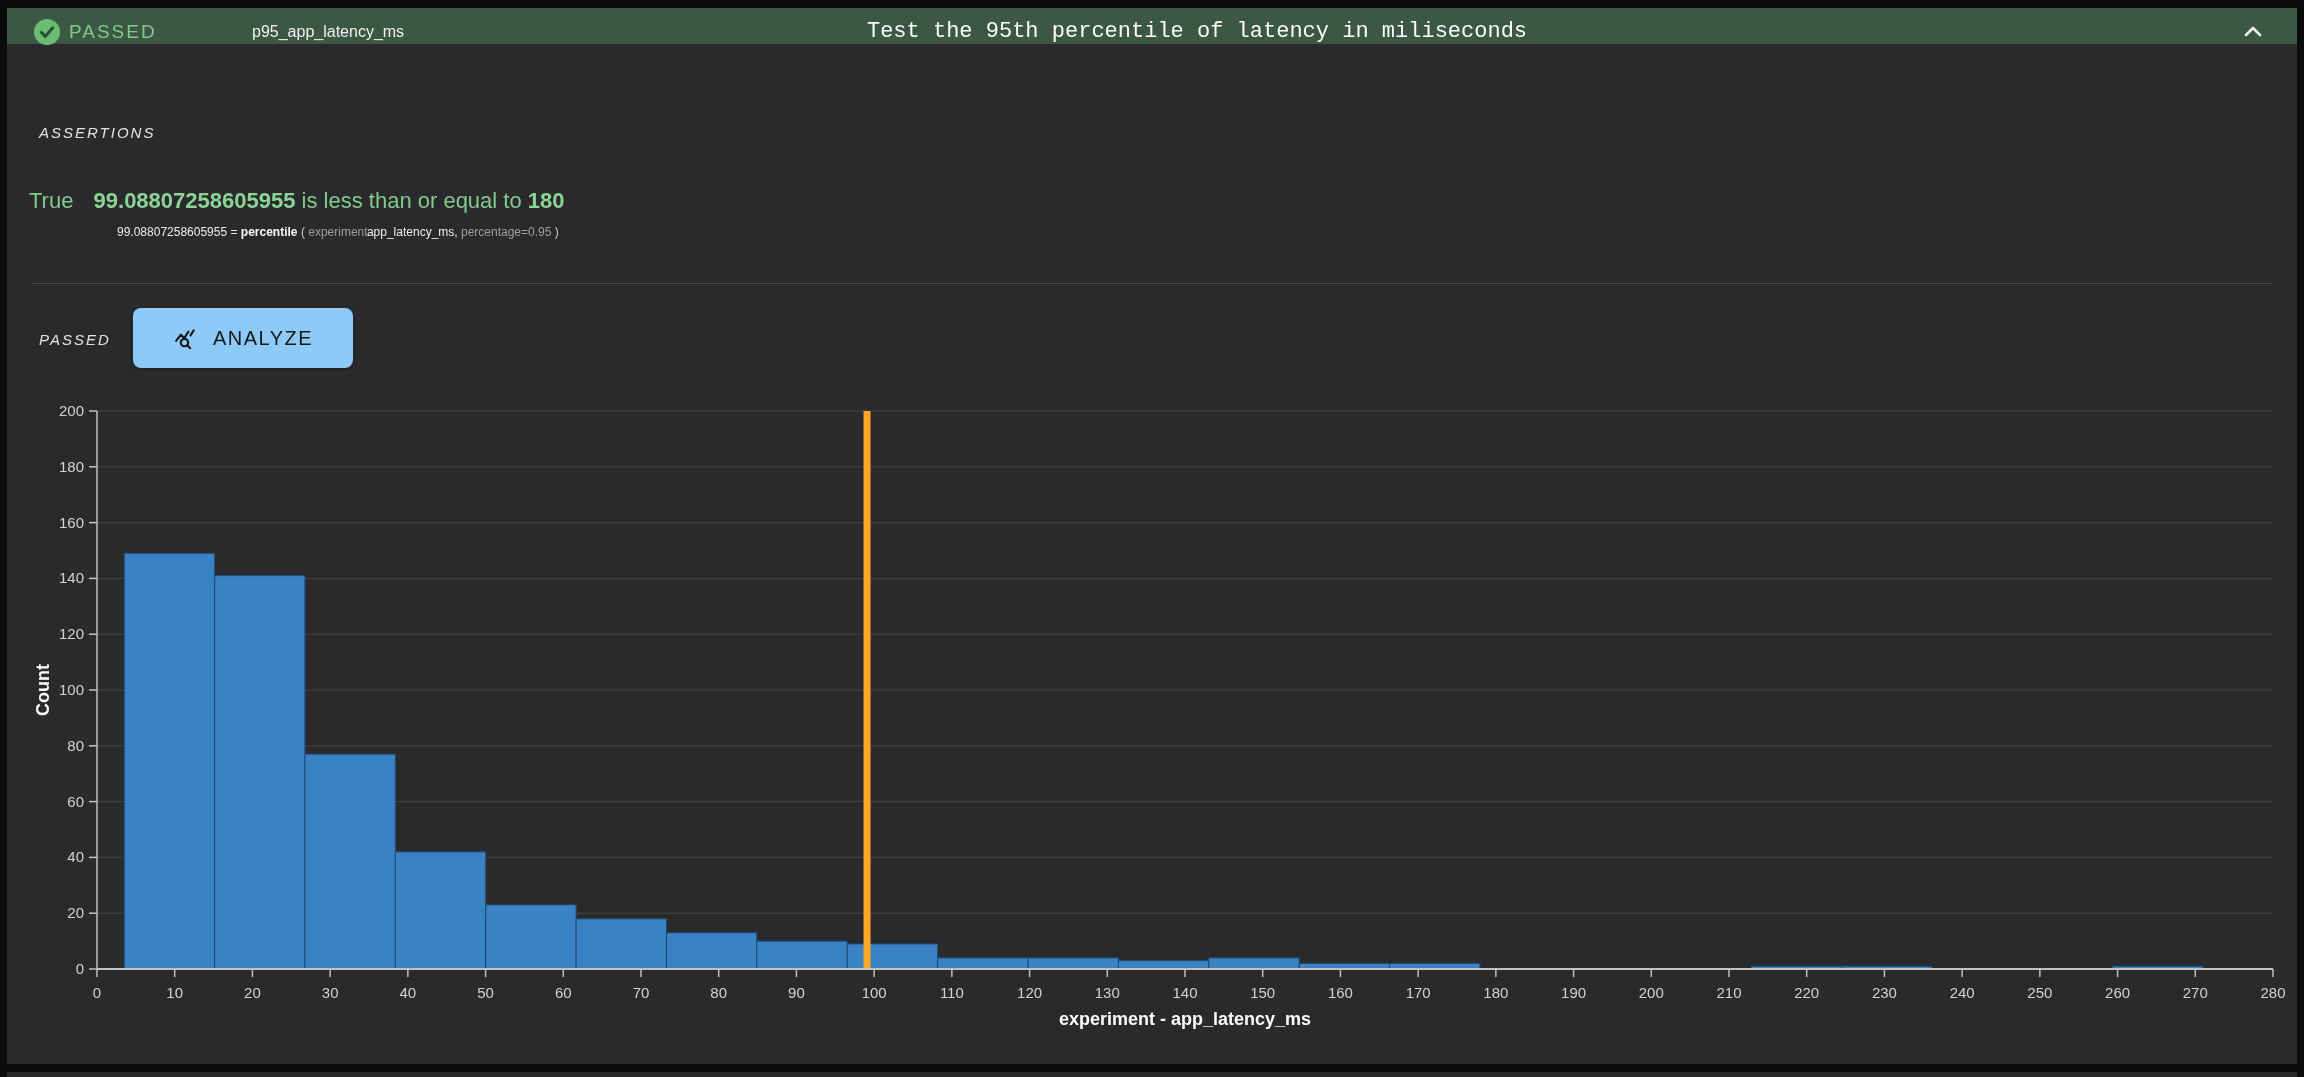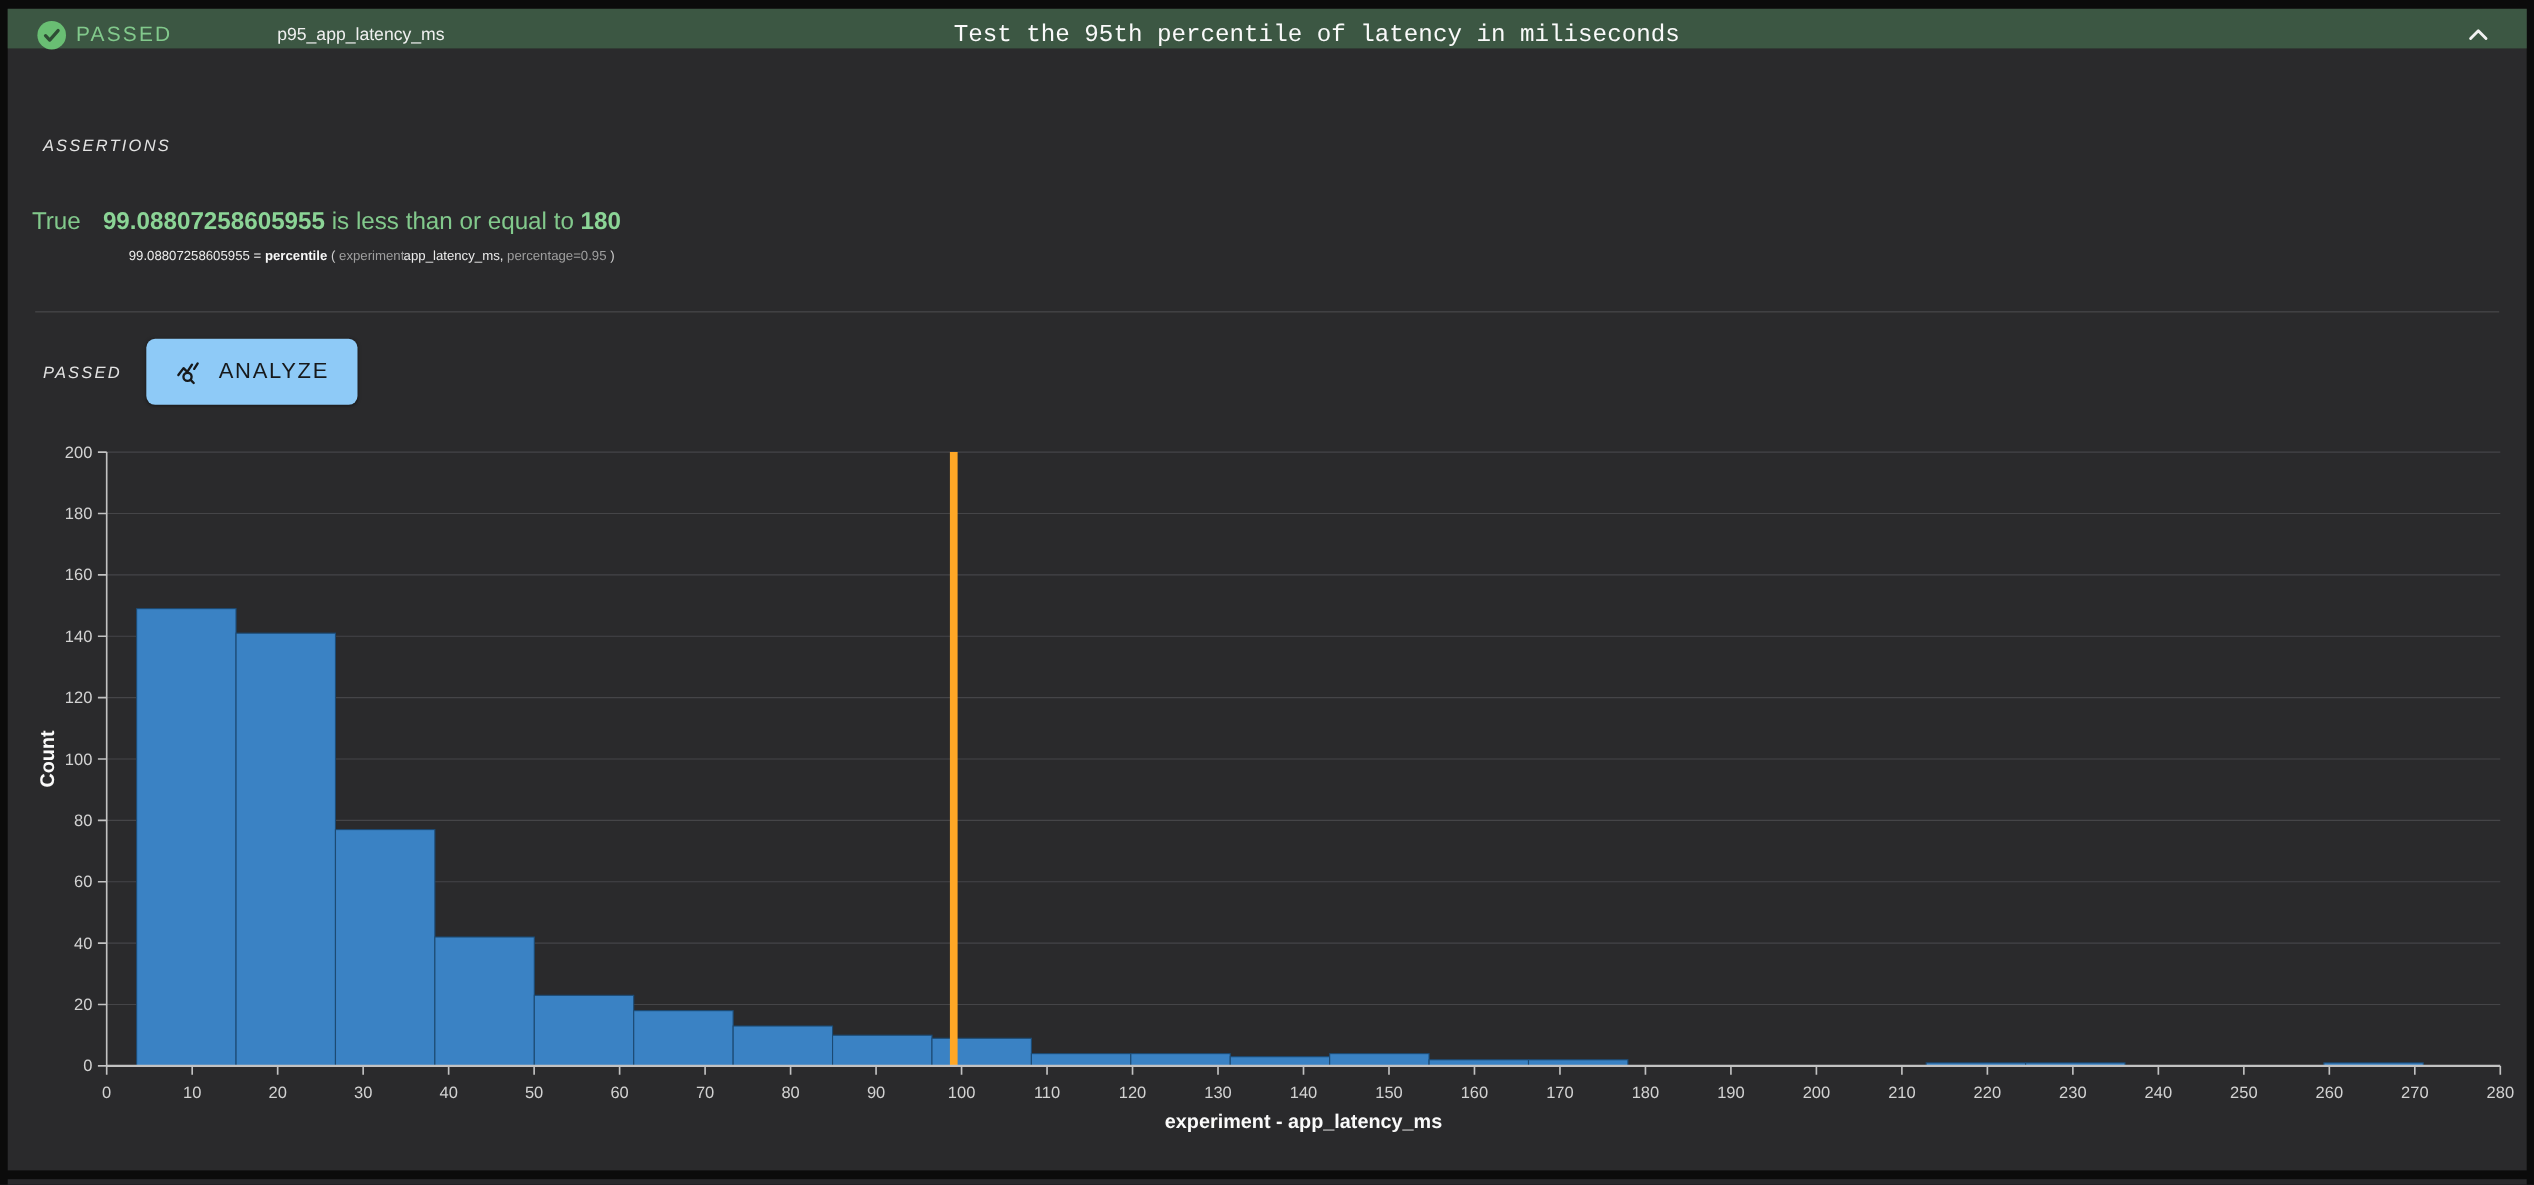--- a/index.html
+++ b/index.html
@@ -36,21 +36,21 @@
   .true-line .gap{display:inline-block;width:14px;}
   .formula{position:absolute;left:110px;top:217px;font-size:12px;color:var(--c-text_primary);white-space:nowrap;}
   .formula .fn{font-weight:bold;color:#f7f7f7;}
   .formula .muted{color:var(--c-text_muted);}
   .formula .paren{color:#cfcfcf;}
 
   .divider{position:absolute;left:25px;top:275px;width:2240px;height:0;border-top:1px solid var(--c-divider);}
 
   
   .charts-label{left:32px;top:323px;}
-  .analyze-btn{position:absolute;left:126px;top:300px;width:192px;height:60px;border:none;border-radius:8px;
+  .analyze-btn{position:absolute;left:126px;top:300px;width:220px;height:60px;border:none;border-radius:8px;
     background:var(--c-button_bg);color:var(--c-button_text);font-family:"Liberation Sans",sans-serif;
     font-size:20px;letter-spacing:1.5px;font-weight:500;display:flex;align-items:center;justify-content:center;
     gap:13px;cursor:pointer;box-shadow:0 1px 3px rgba(0,0,0,.4);}
   .analyze-btn svg{flex:0 0 auto;}
 
   .chart-wrap{position:absolute;left:0;top:379px;width:2290px;height:677px;}
   svg text{font-family:"Liberation Sans",sans-serif;}
 </style>
 </head>
 <body>

